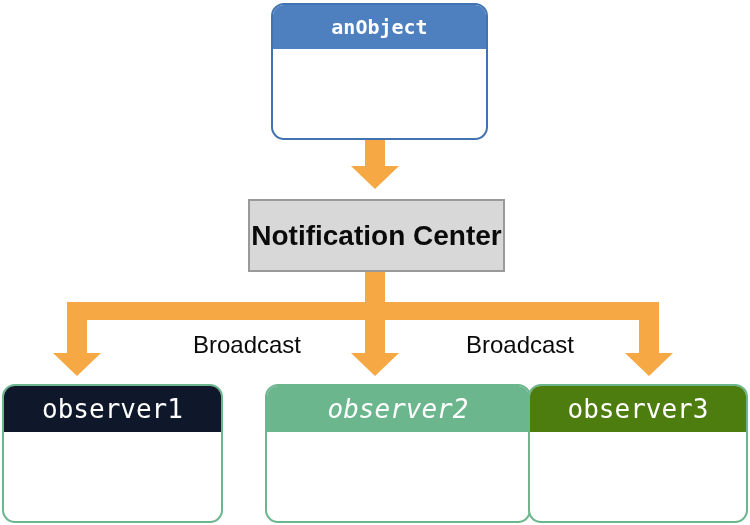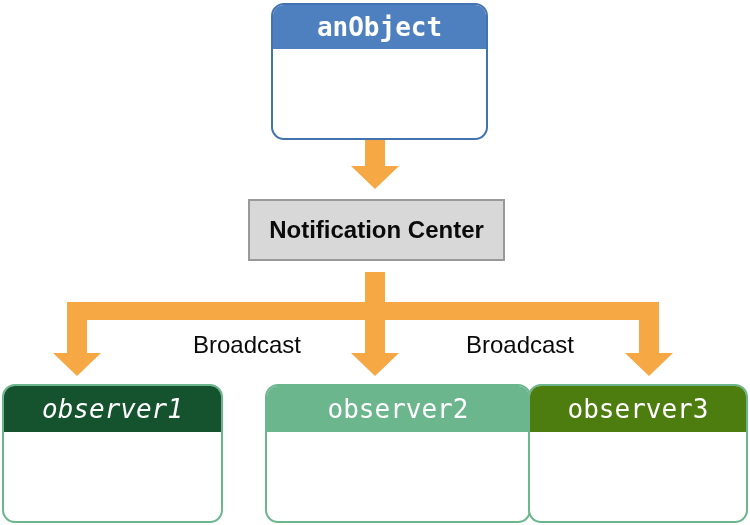--- a/index.html
+++ b/index.html
@@ -26,36 +26,36 @@
   }
   .card-header {
     display: flex;
     align-items: center;
     justify-content: center;
     color: #ffffff;
     font-family: "DejaVu Sans Mono", monospace;
   }
   .card-body { background: #ffffff; }
   .card-object { left: 271px; top: 3px; width: 217px; height: 137px; }
-  .card-object .card-header { height: 44px; font-size: 26px; font-weight: bold; }
+  .card-object .card-header { height: 44px; font-size: 20px; font-weight: bold; }
   .card-observer { top: 384px; height: 139px; }
   .card-observer .card-header { height: 46px; font-size: 26px; font-weight: normal; }
   .card-observer-1 { left: 2px;   width: 221px; }
-  .card-observer-2 { left: 265px; width: 266px; }
+  .card-observer-2 { left: 265px; width: 266px; font-style: italic; }
   .card-observer-3 { left: 528px; width: 220px; }
   .nc-box {
     position: absolute;
     left: 248px; top: 199px;
-    width: 257px; height: 62px;
+    width: 257px; height: 73px;
     box-sizing: border-box;
     border: 2px solid;
     display: flex;
     align-items: center;
     justify-content: center;
-    font-size: 24px;
+    font-size: 28px;
     font-weight: bold;
     color: #0a0a0a;
     text-align: center;
   }
   .flow-label {
     position: absolute;
     font-size: 24px;
     color: #0a0a0a;
     white-space: nowrap;
   }
@@ -93,21 +93,21 @@
 
 
   <div class="nc-box" style="background-color: rgb(216, 216, 216); border-color: rgb(153, 153, 153);">
     <span>Notification Center</span>
   </div>
 
   <span class="flow-label broadcast-label broadcast-label-left">Broadcast</span>
   <span class="flow-label broadcast-label broadcast-label-right">Broadcast</span>
 
   <div class="card card-observer card-observer-1" style="border-color: rgb(107, 182, 141);">
-    <div class="card-header" style="background-color: #14532d; font-style: italic;">
+    <div class="card-header" style="background-color: #0f172a;">
       <span>observer1</span>
     </div>
     <div class="card-body"></div>
   </div>
 
   <div class="card card-observer card-observer-2" style="border-color: rgb(107, 182, 141);">
     <div class="card-header" style="background-color: rgb(107, 182, 141);">
       <span>observer2</span>
     </div>
     <div class="card-body"></div>

